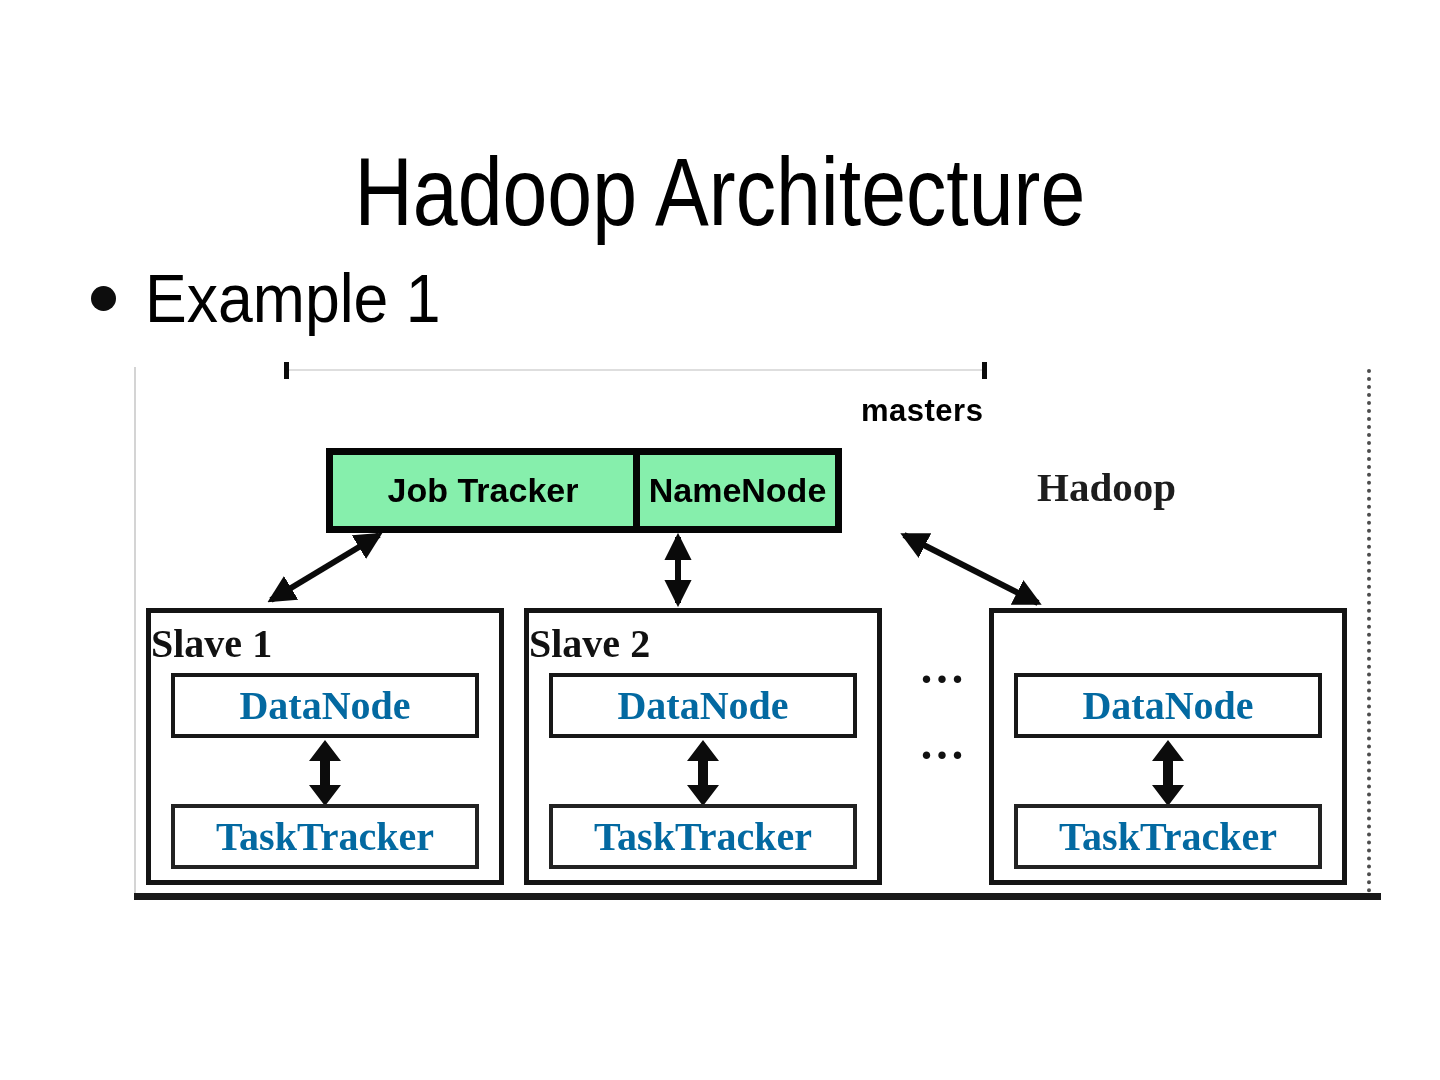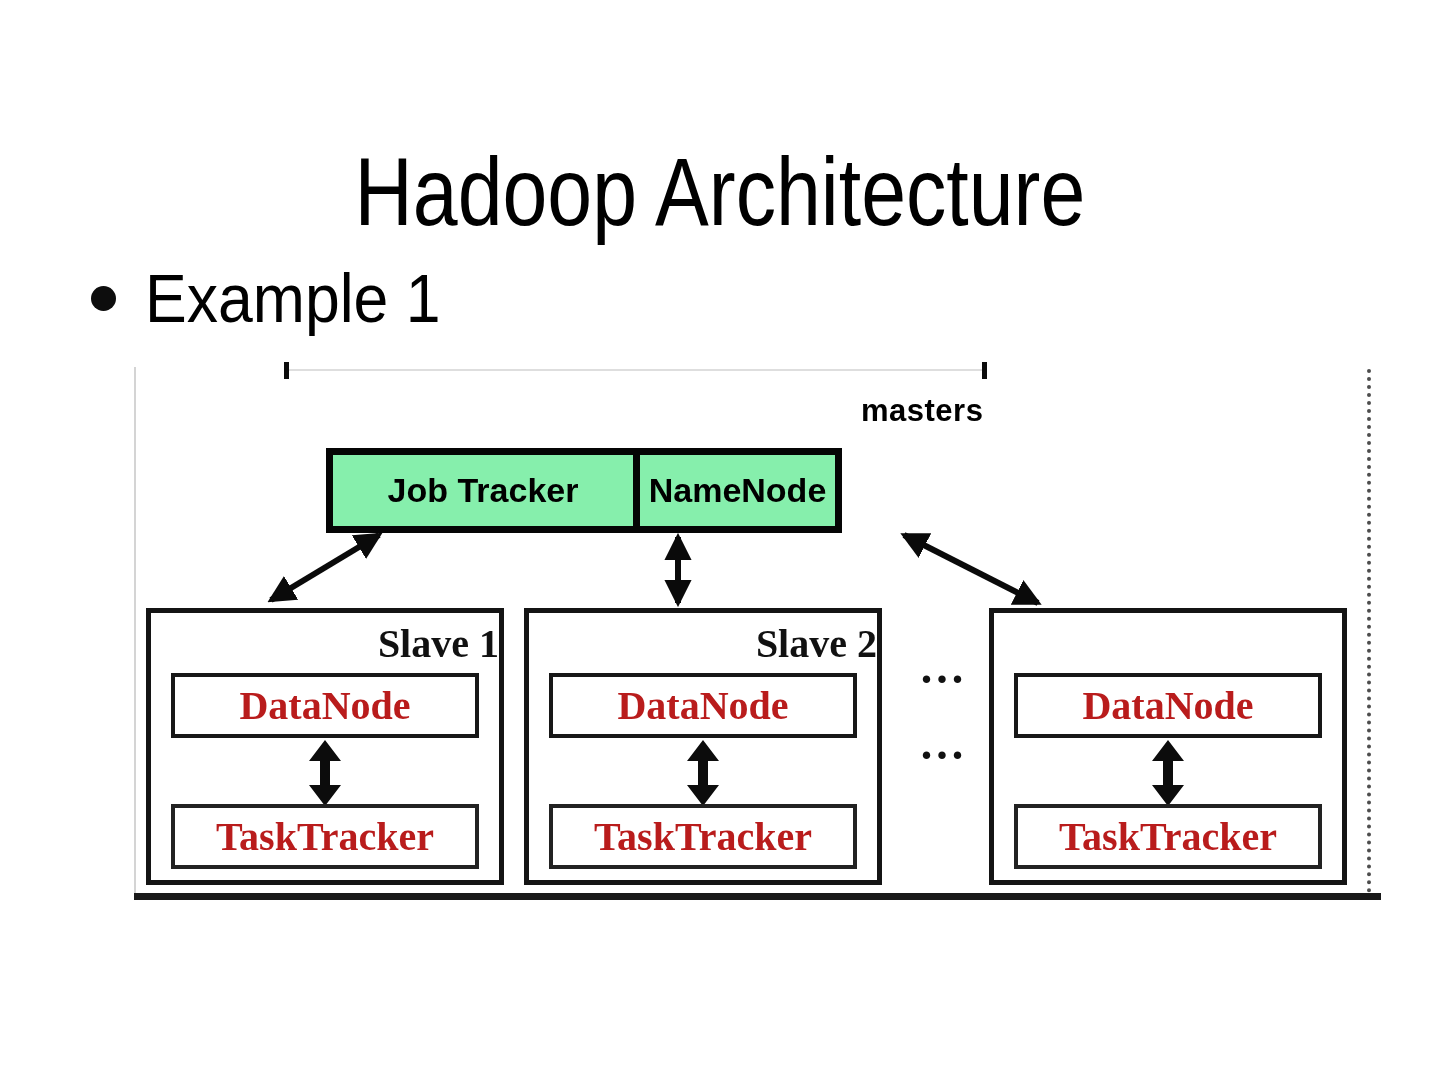--- a/index.html
+++ b/index.html
@@ -66,30 +66,30 @@
 
   
   .slave{
     position:absolute;top:243px;width:358px;height:277px;
     box-sizing:border-box;border:5px solid #141414;background:#fff;
   }
   .slave.s1{left:12px;}
   .slave.s2{left:390px;}
   .slave.sn{left:855px;}
   .slave-title{
-    position:absolute;left:0;right:0;top:7px;text-align:right;
+    position:absolute;left:0;right:0;top:7px;text-align:left;
     font-family:"Liberation Serif",serif;font-size:40px;font-weight:700;color:#111;
     white-space:nowrap;
   }
   .idx-italic{font-style:italic;}
   .inner-box{
     position:absolute;left:20px;right:20px;height:65px;
     box-sizing:border-box;border:4px solid #171717;background:#fff;
     display:flex;align-items:center;justify-content:center;
-    font-family:"Liberation Serif",serif;font-size:40px;font-weight:700;color:#b91c1c;
+    font-family:"Liberation Serif",serif;font-size:40px;font-weight:700;color:#0369a1;
     white-space:nowrap;
   }
   .inner-box.top{top:60px;}
   .inner-box.bottom{top:191px;border-color:#222;}
   .varrow{position:absolute;left:50%;top:127px;transform:translateX(-50%);}
 
   
   .dots{
     position:absolute;left:770px;width:80px;text-align:center;
     font-family:"Liberation Serif",serif;font-size:46px;font-weight:700;
@@ -115,20 +115,21 @@
     <div class="crop-tick left"></div>
     <div class="crop-tick right"></div>
     <div class="edge-right"></div>
     <div class="edge-bottom"></div>
 
     <div class="masters-label">masters</div>
     <div class="master-box">
       <div class="master-cell first">Job Tracker</div>
       <div class="master-cell second">NameNode</div>
     </div>
+    <div class="hadoop-label">Hadoop</div>
 
     <svg class="arrows" viewBox="0 0 1244 535" xmlns="http://www.w3.org/2000/svg">
       <defs>
         <marker id="ah" viewBox="0 0 10 10" refX="8.5" refY="5" markerWidth="4.6" markerHeight="4.6" orient="auto-start-reverse">
           <path d="M0,0 L10,5 L0,10 Z" fill="#0a0a0a"></path>
         </marker>
       </defs>
       <line x1="245" y1="170" x2="137" y2="235" stroke="#0a0a0a" stroke-width="6" marker-start="url(#ah)" marker-end="url(#ah)"></line>
       <line x1="544" y1="172" x2="544" y2="238" stroke="#0a0a0a" stroke-width="6" marker-start="url(#ah)" marker-end="url(#ah)"></line>
       <line x1="770" y1="170" x2="904" y2="238" stroke="#0a0a0a" stroke-width="6" marker-start="url(#ah)" marker-end="url(#ah)"></line>

